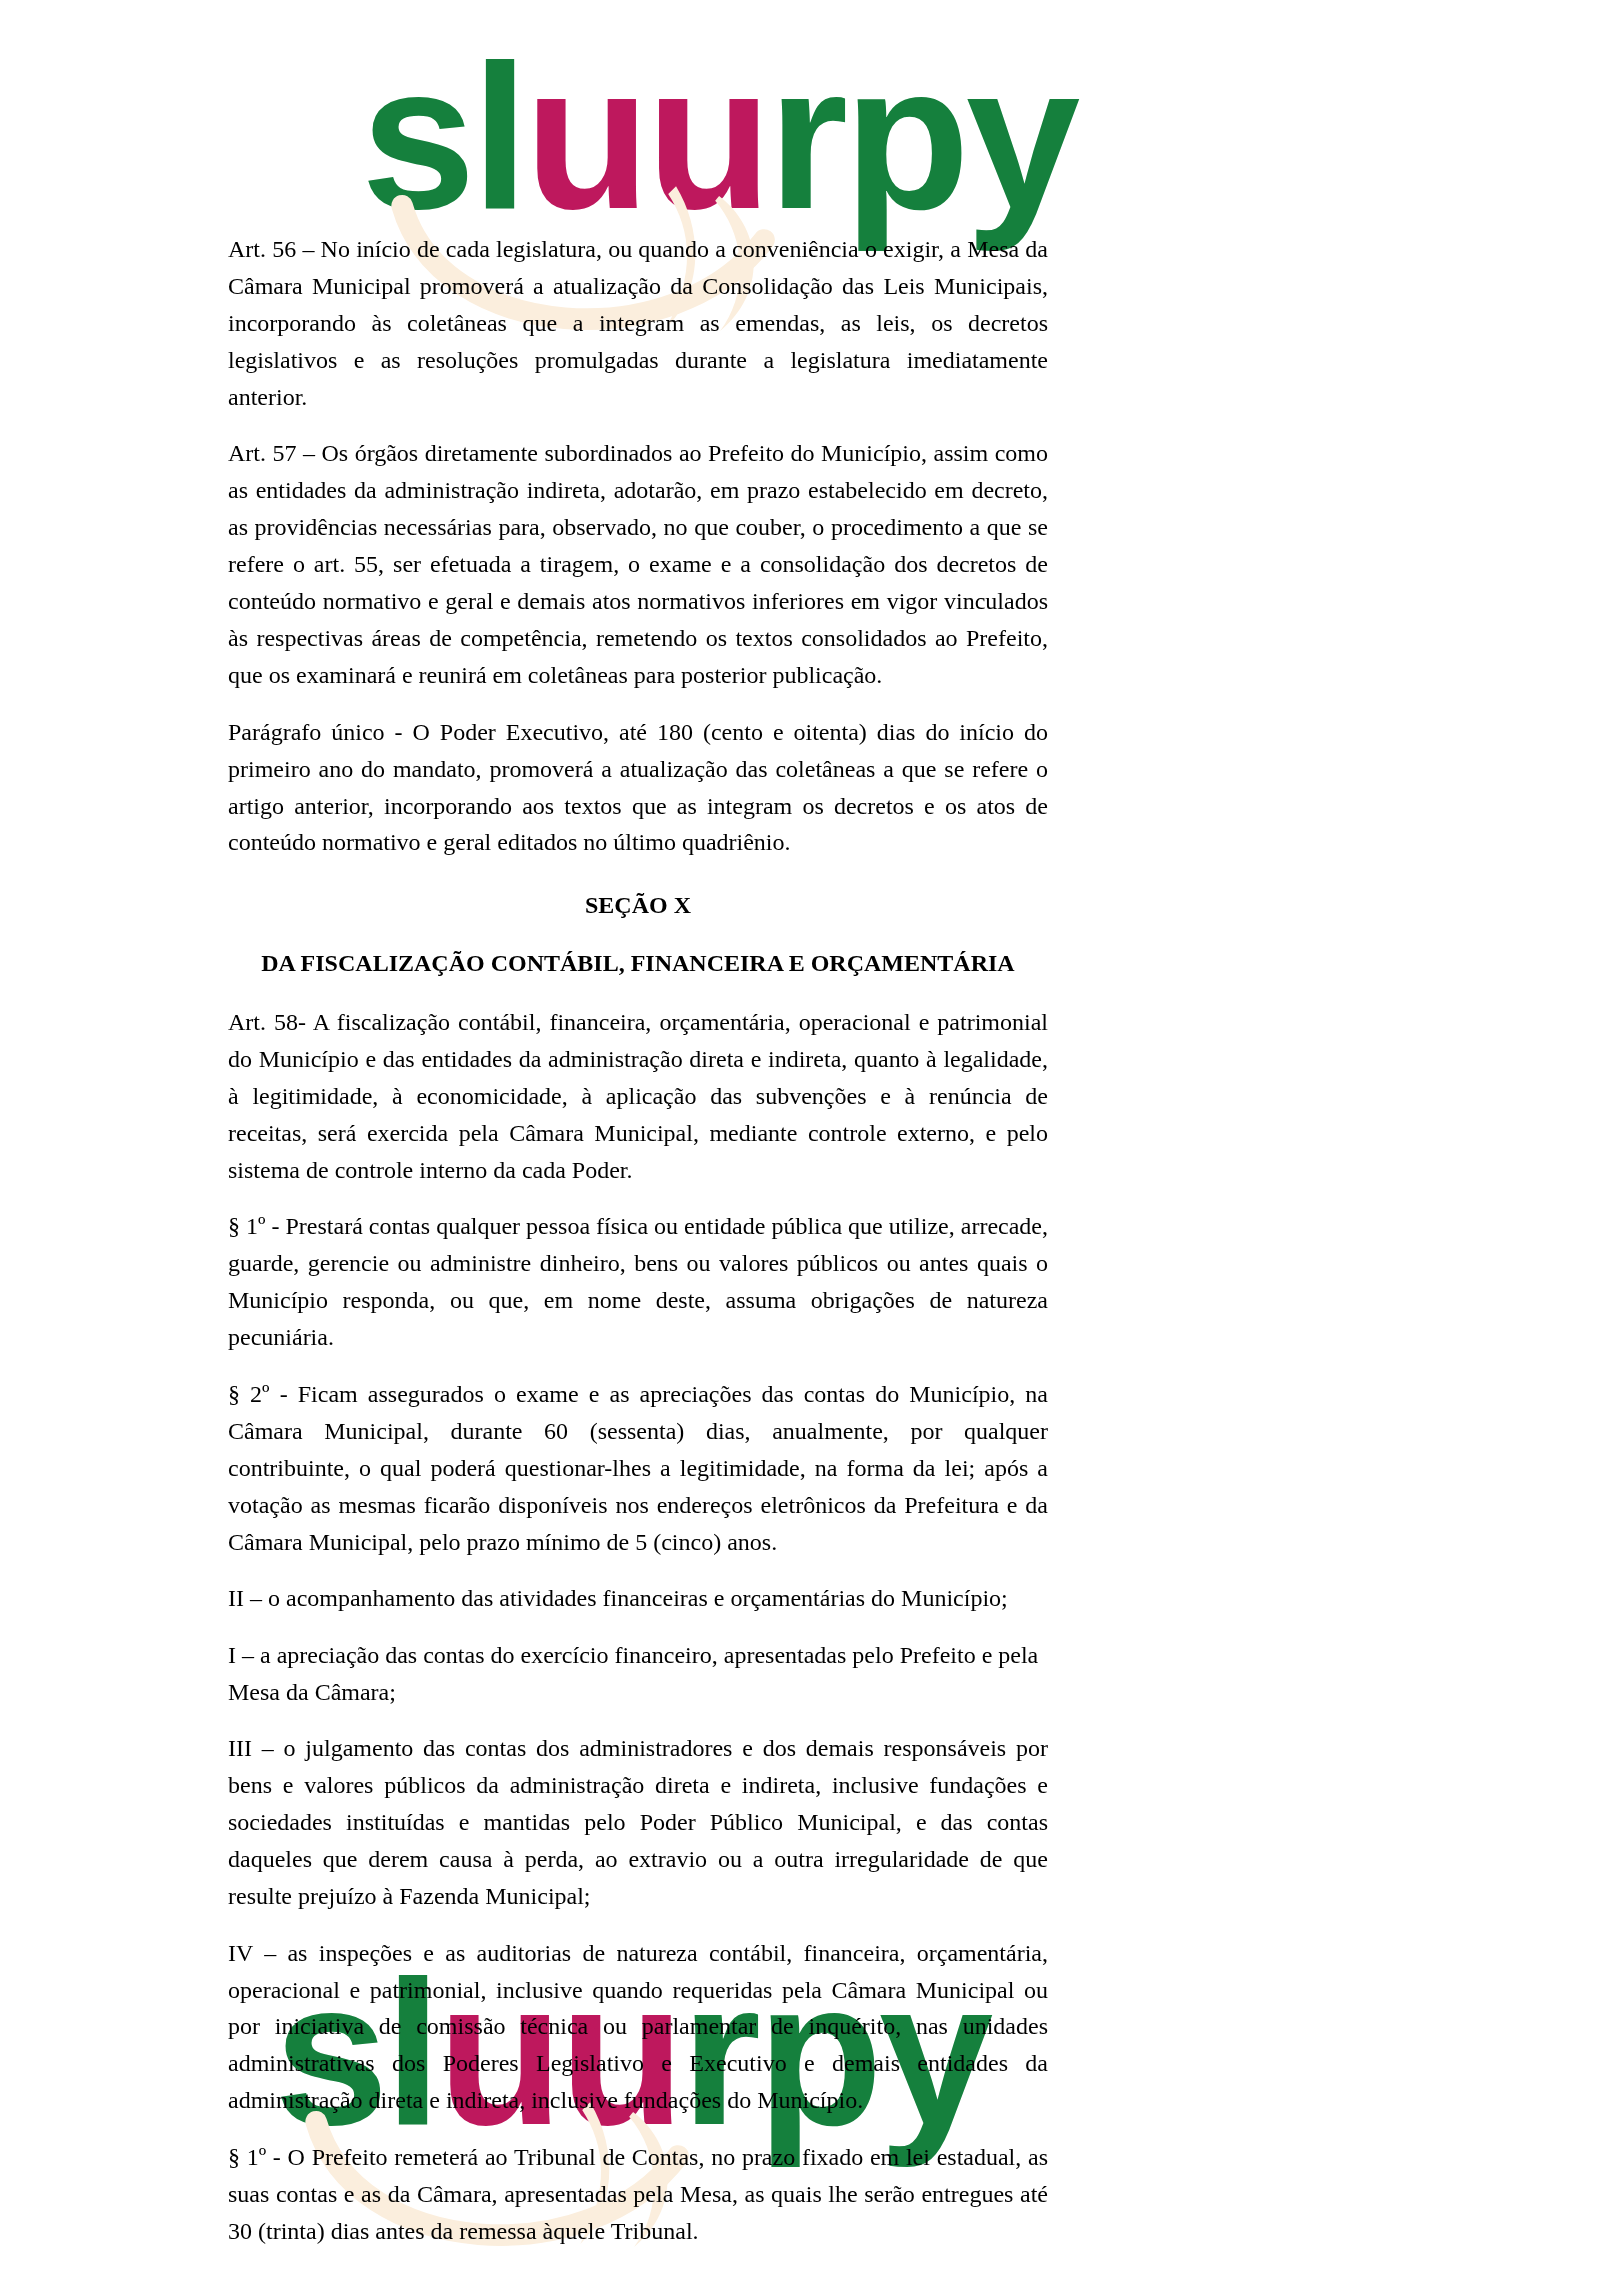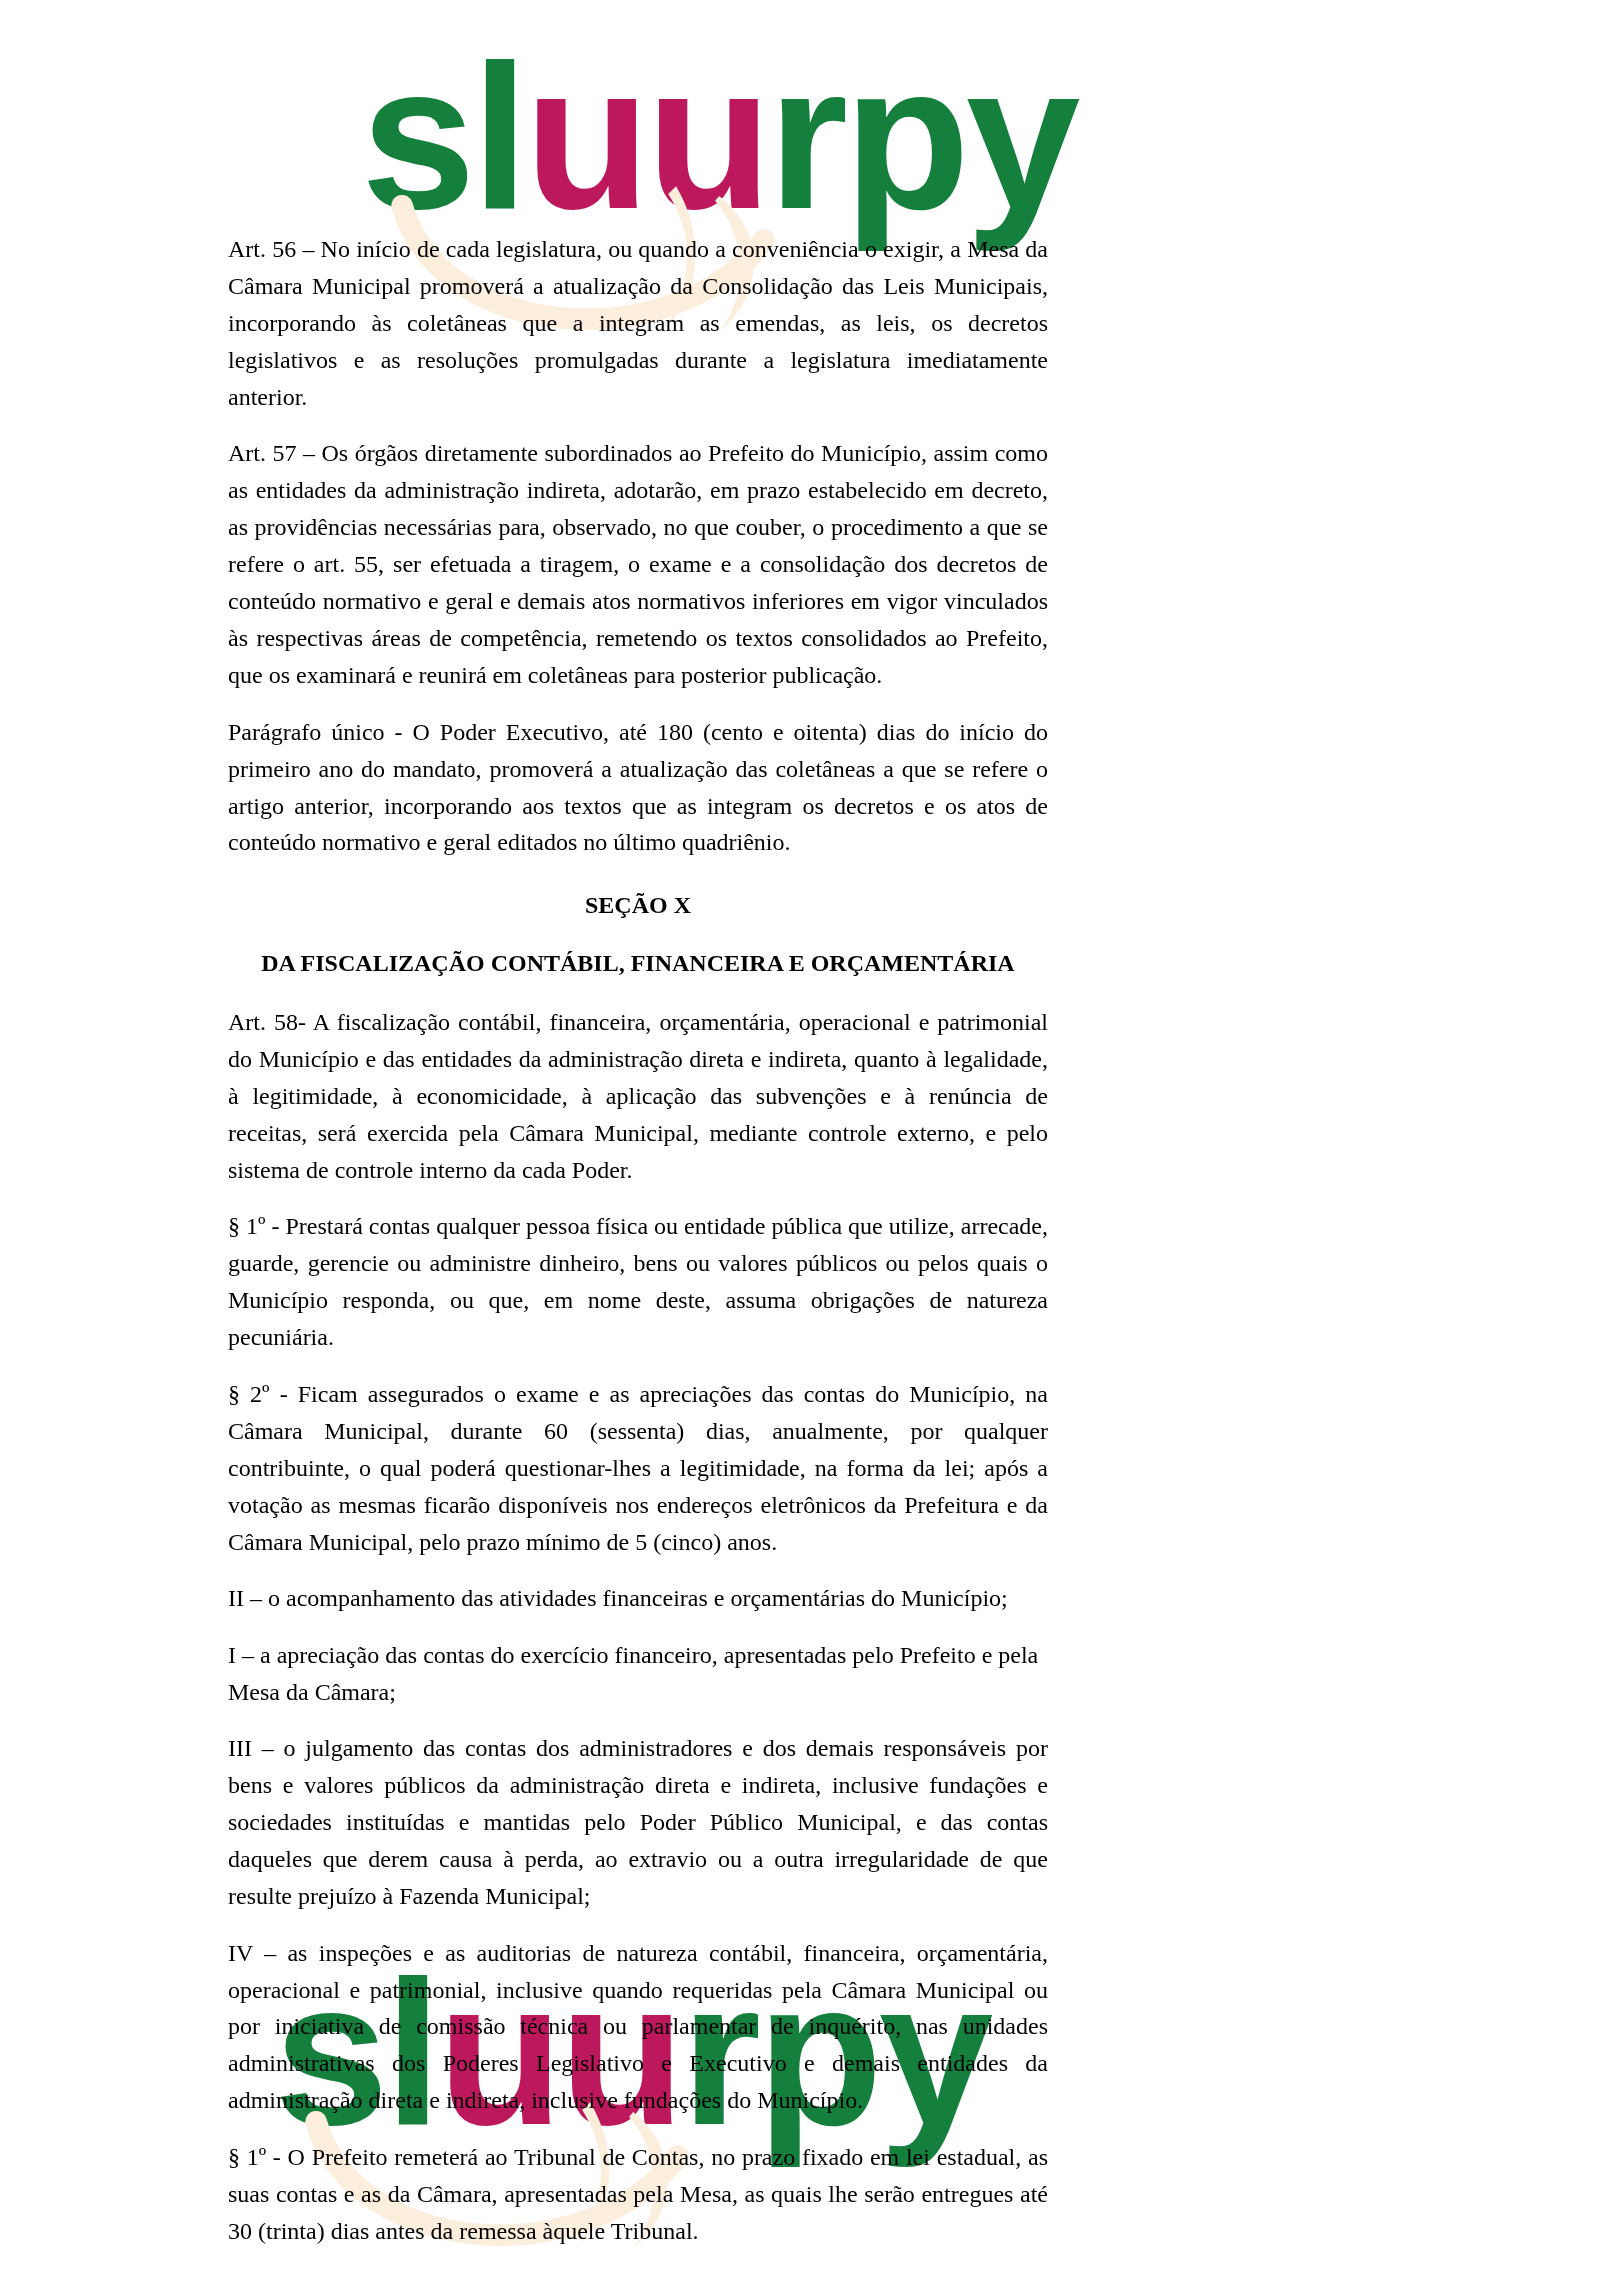--- a/index.html
+++ b/index.html
@@ -122,21 +122,21 @@
     <p>Art. 57 – Os órgãos diretamente subordinados ao Prefeito do Município, assim como as entidades da administração indireta, adotarão, em prazo estabelecido em decreto, as providências necessárias para, observado, no que couber, o procedimento a que se refere o art. 55, ser efetuada a tiragem, o exame e a consolidação dos decretos de conteúdo normativo e geral e demais atos normativos inferiores em vigor vinculados às respectivas áreas de competência, remetendo os textos consolidados ao Prefeito, que os examinará e reunirá em coletâneas para posterior publicação.</p>
 
     <p>Parágrafo único - O Poder Executivo, até 180 (cento e oitenta) dias do início do primeiro ano do mandato, promoverá a atualização das coletâneas a que se refere o artigo anterior, incorporando aos textos que as integram os decretos e os atos de conteúdo normativo e geral editados no último quadriênio.</p>
 
     <div class="heading">SEÇÃO X</div>
 
     <div class="heading h-sub">DA FISCALIZAÇÃO CONTÁBIL, FINANCEIRA E ORÇAMENTÁRIA</div>
 
     <p>Art. 58- A fiscalização contábil, financeira, orçamentária, operacional e patrimonial do Município e das entidades da administração direta e indireta, quanto à legalidade, à legitimidade, à economicidade, à aplicação das subvenções e à renúncia de receitas, será exercida pela Câmara Municipal, mediante controle externo, e pelo sistema de controle interno da cada Poder.</p>
 
-    <p>§ 1º - Prestará contas qualquer pessoa física ou entidade pública que utilize, arrecade, guarde, gerencie ou administre dinheiro, bens ou valores públicos ou pelos quais o Município responda, ou que, em nome deste, assuma obrigações de natureza pecuniária.</p>
+    <p>§ 1º - Prestará contas qualquer pessoa física ou entidade pública que utilize, arrecade, guarde, gerencie ou administre dinheiro, bens ou valores públicos ou antes quais o Município responda, ou que, em nome deste, assuma obrigações de natureza pecuniária.</p>
 
     <p>§ 2º - Ficam assegurados o exame e as apreciações das contas do Município, na Câmara Municipal, durante 60 (sessenta) dias, anualmente, por qualquer contribuinte, o qual poderá questionar-lhes a legitimidade, na forma da lei; após a votação as mesmas ficarão disponíveis nos endereços eletrônicos da Prefeitura e da Câmara Municipal, pelo prazo mínimo de 5 (cinco) anos.</p>
 
 
     <p class="left">II – o acompanhamento das atividades financeiras e orçamentárias do Município;</p>
 
     <p class="left">I – a apreciação das contas do exercício financeiro, apresentadas pelo Prefeito e pela Mesa da Câmara;</p>
 
     <p>III – o julgamento das contas dos administradores e dos demais responsáveis por bens e valores públicos da administração direta e indireta, inclusive fundações e sociedades instituídas e mantidas pelo Poder Público Municipal, e das contas daqueles que derem causa à perda, ao extravio ou a outra irregularidade de que resulte prejuízo à Fazenda Municipal;</p>
 

